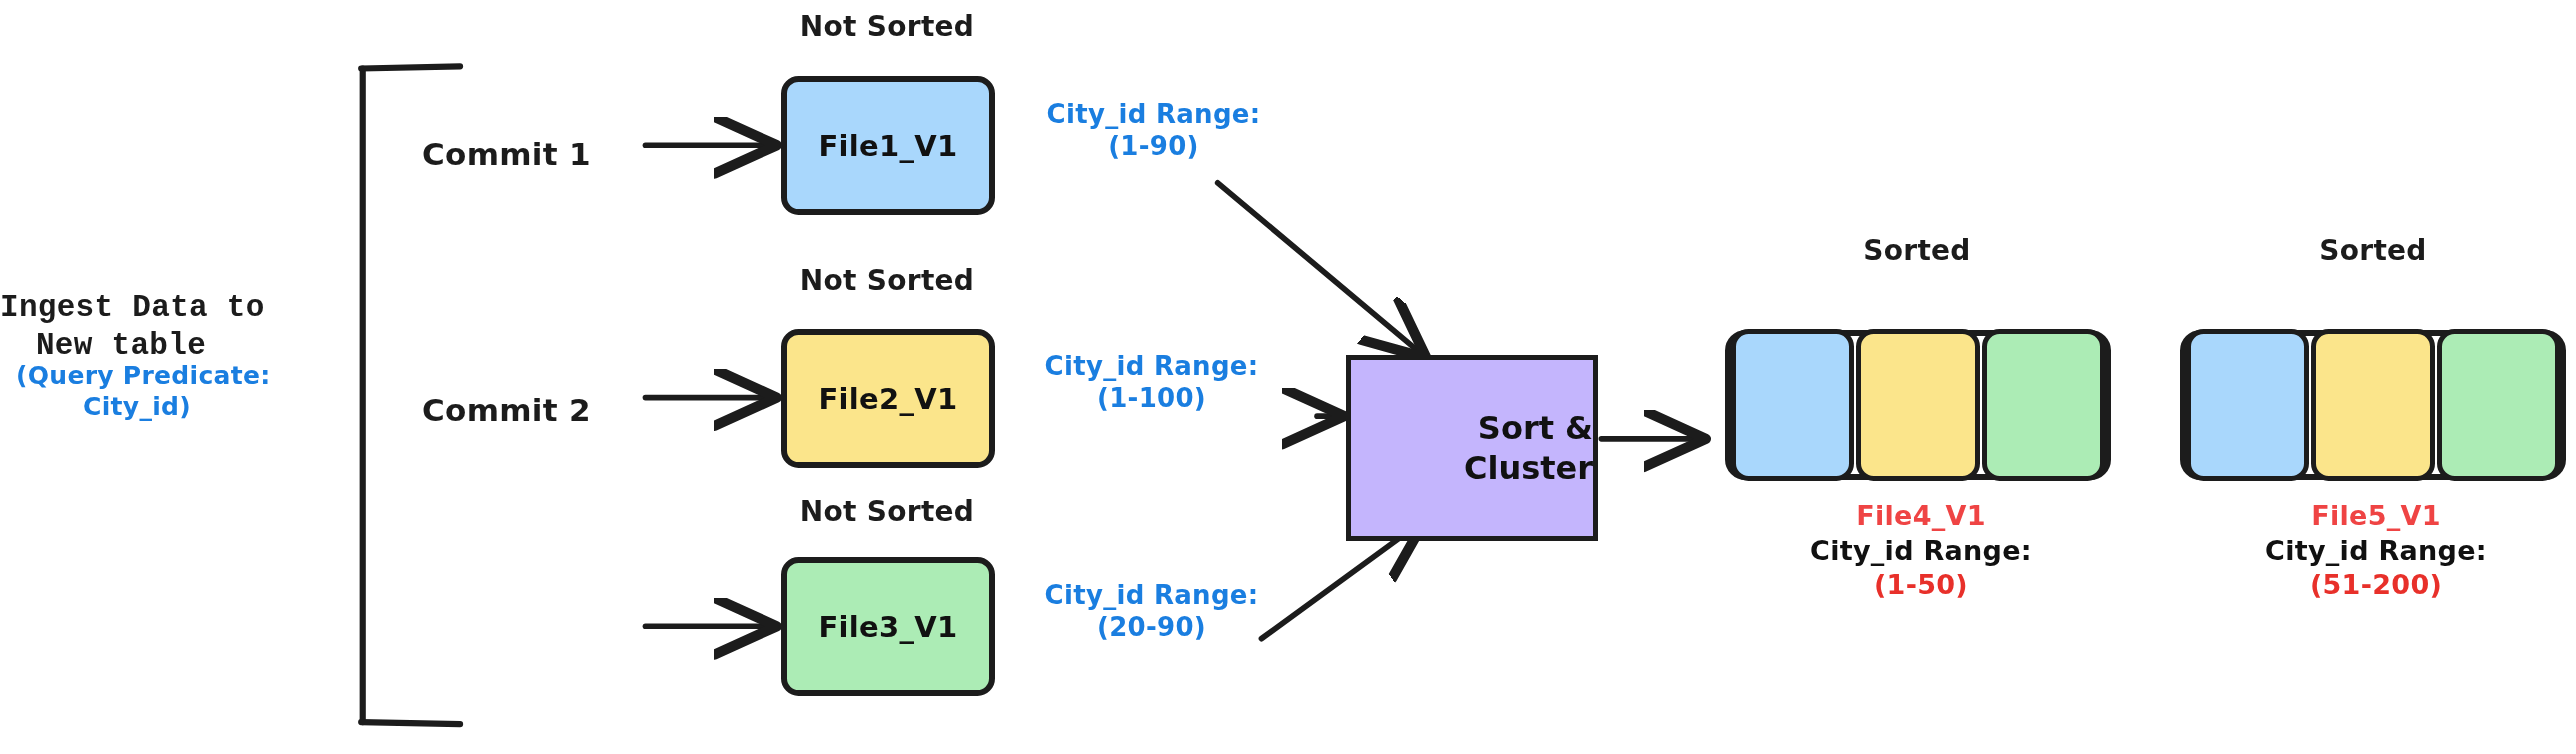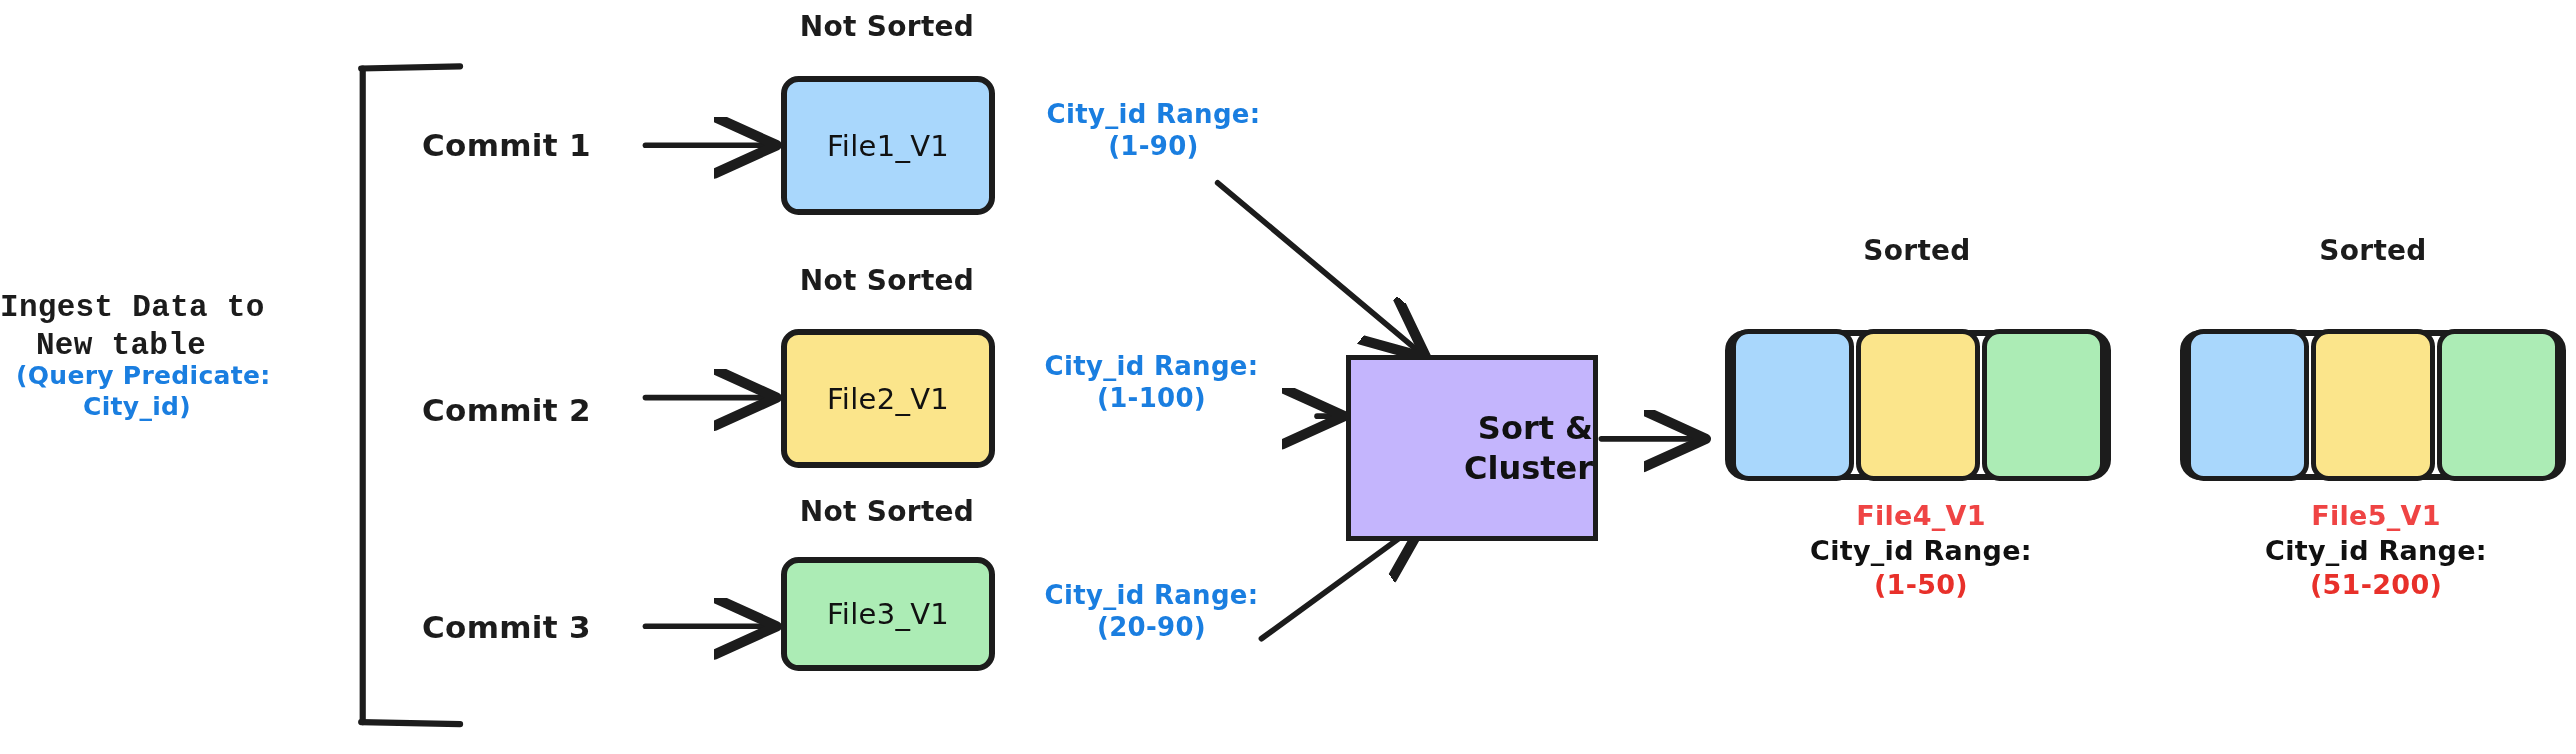--- a/index.html
+++ b/index.html
@@ -76,21 +76,21 @@
     position: absolute;
     border: 6.7px solid #1c1c1c;
     border-radius: 17.5px;
     box-sizing: border-box;
     display: flex;
     align-items: center;
     justify-content: center;
   }
   .fbox .fname {
     font-family: "DejaVu Sans", sans-serif;
-    font-weight: 400;
+    font-weight: 700;
     font-size: 29px;
     color: #111111;
     letter-spacing: 0.3px;
   }
 
   
   .range-blue {
     font-size: 26px;
     color: #1a7ee0;
     width: 309px;
@@ -192,21 +192,21 @@
 
   <div class="lbl hand" id="left-title">
     <span class="ln">Ingest Data to</span>
     <span class="ln">New table</span>
   </div>
   <div class="lbl hand" id="left-predicate">
     <span class="ln">(Query Predicate:</span>
     <span class="ln">City_id)</span>
   </div>
 
-  <div class="lbl hand commit" style="left:422px; top:127px;">Commit 1</div>
+  <div class="lbl hand commit" style="left:422px; top:136px;">Commit 1</div>
 
   <div class="lbl hand cap-top" style="left:779px; top:10.3px;">Not Sorted</div>
 
   <div class="fbox" id="fbox1" style="left:781px; top:76px; width:214px; height:139px; background:#a9d7fc;">
     <span class="fname">File1_V1</span>
   </div>
 
   <div class="lbl hand range-blue" style="left:999px; top:99px;">
     <span style="display:block">City_id Range:</span>
     <span style="display:block">(1-90)</span>
@@ -218,25 +218,24 @@
 
   <div class="fbox" id="fbox2" style="left:781px; top:329px; width:214px; height:139px; background:#fbe58b;">
     <span class="fname">File2_V1</span>
   </div>
 
   <div class="lbl hand range-blue" style="left:997px; top:351px;">
     <span style="display:block">City_id Range:</span>
     <span style="display:block">(1-100)</span>
   </div>
 
-  <div class="lbl hand commit" style="left:422px; top:609px;">Commit 3</div>
 
   <div class="lbl hand cap-top" style="left:779px; top:495px;">Not Sorted</div>
 
-  <div class="fbox" id="fbox3" style="left:781px; top:557px; width:214px; height:114px; background:#acecb5;">
+  <div class="fbox" id="fbox3" style="left:781px; top:557px; width:214px; height:139px; background:#acecb5;">
     <span class="fname">File3_V1</span>
   </div>
 
   <div class="lbl hand range-blue" style="left:997px; top:580px;">
     <span style="display:block">City_id Range:</span>
     <span style="display:block">(20-90)</span>
   </div>
 
   <div id="sortbox">
     <span class="sline">Sort &amp;</span>

